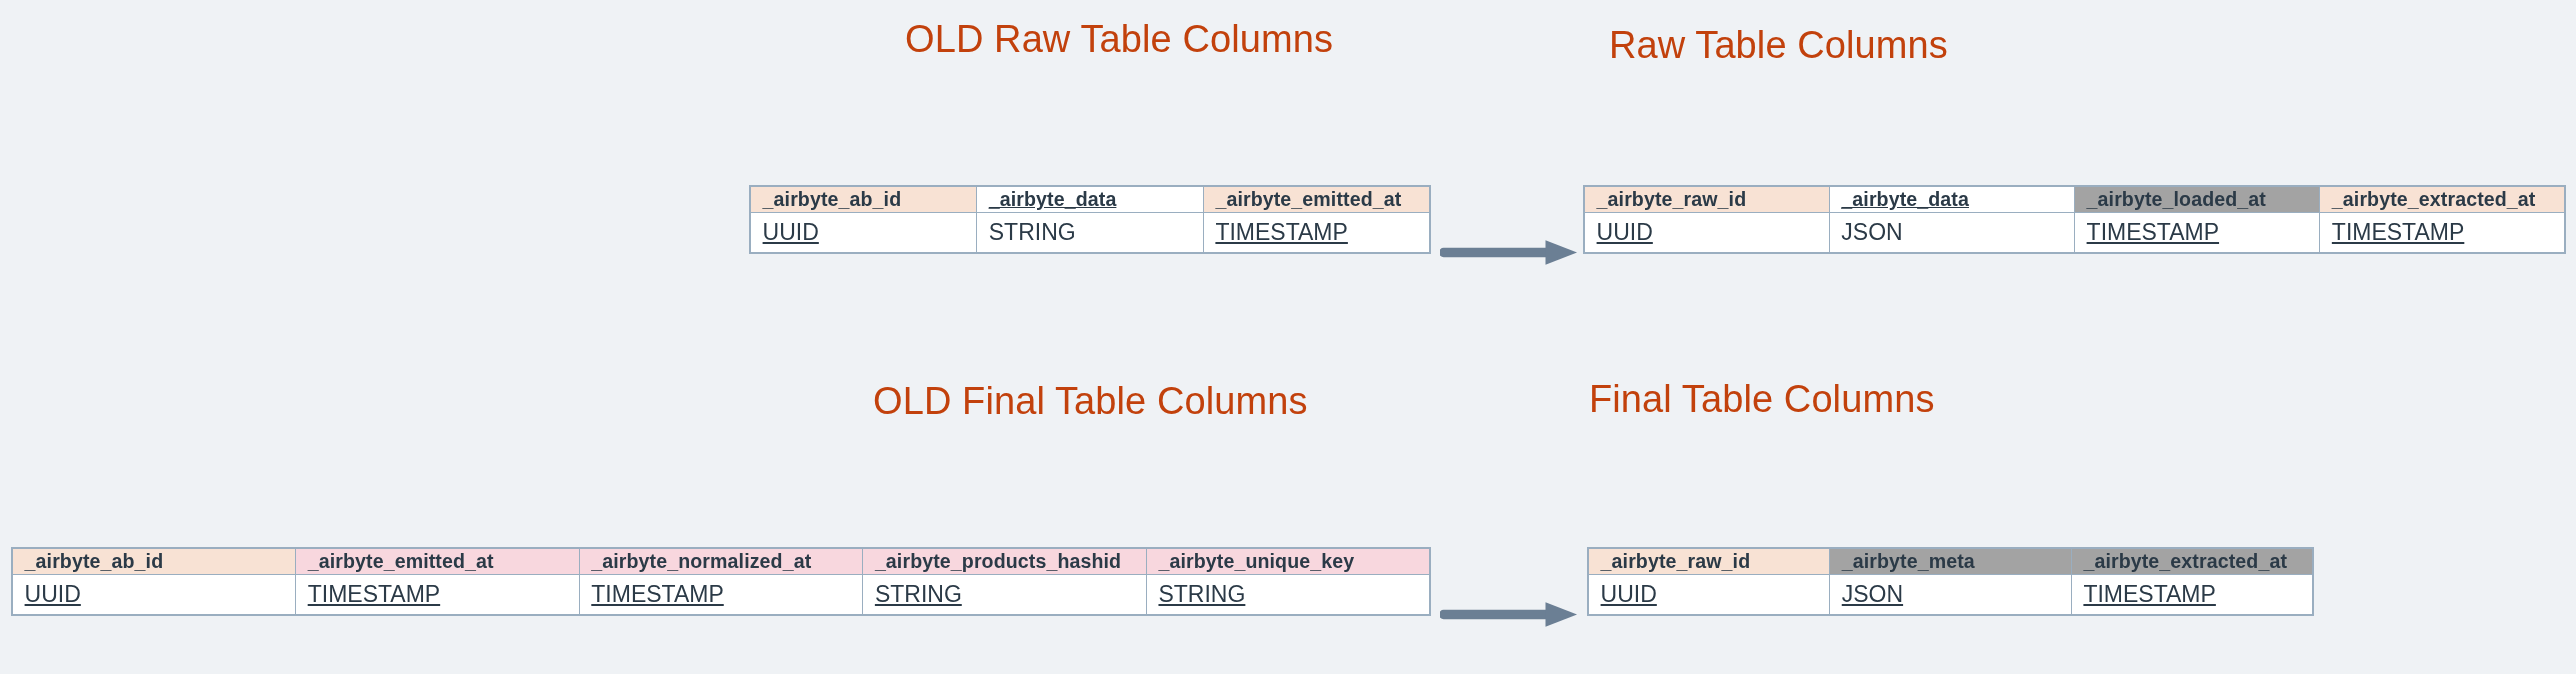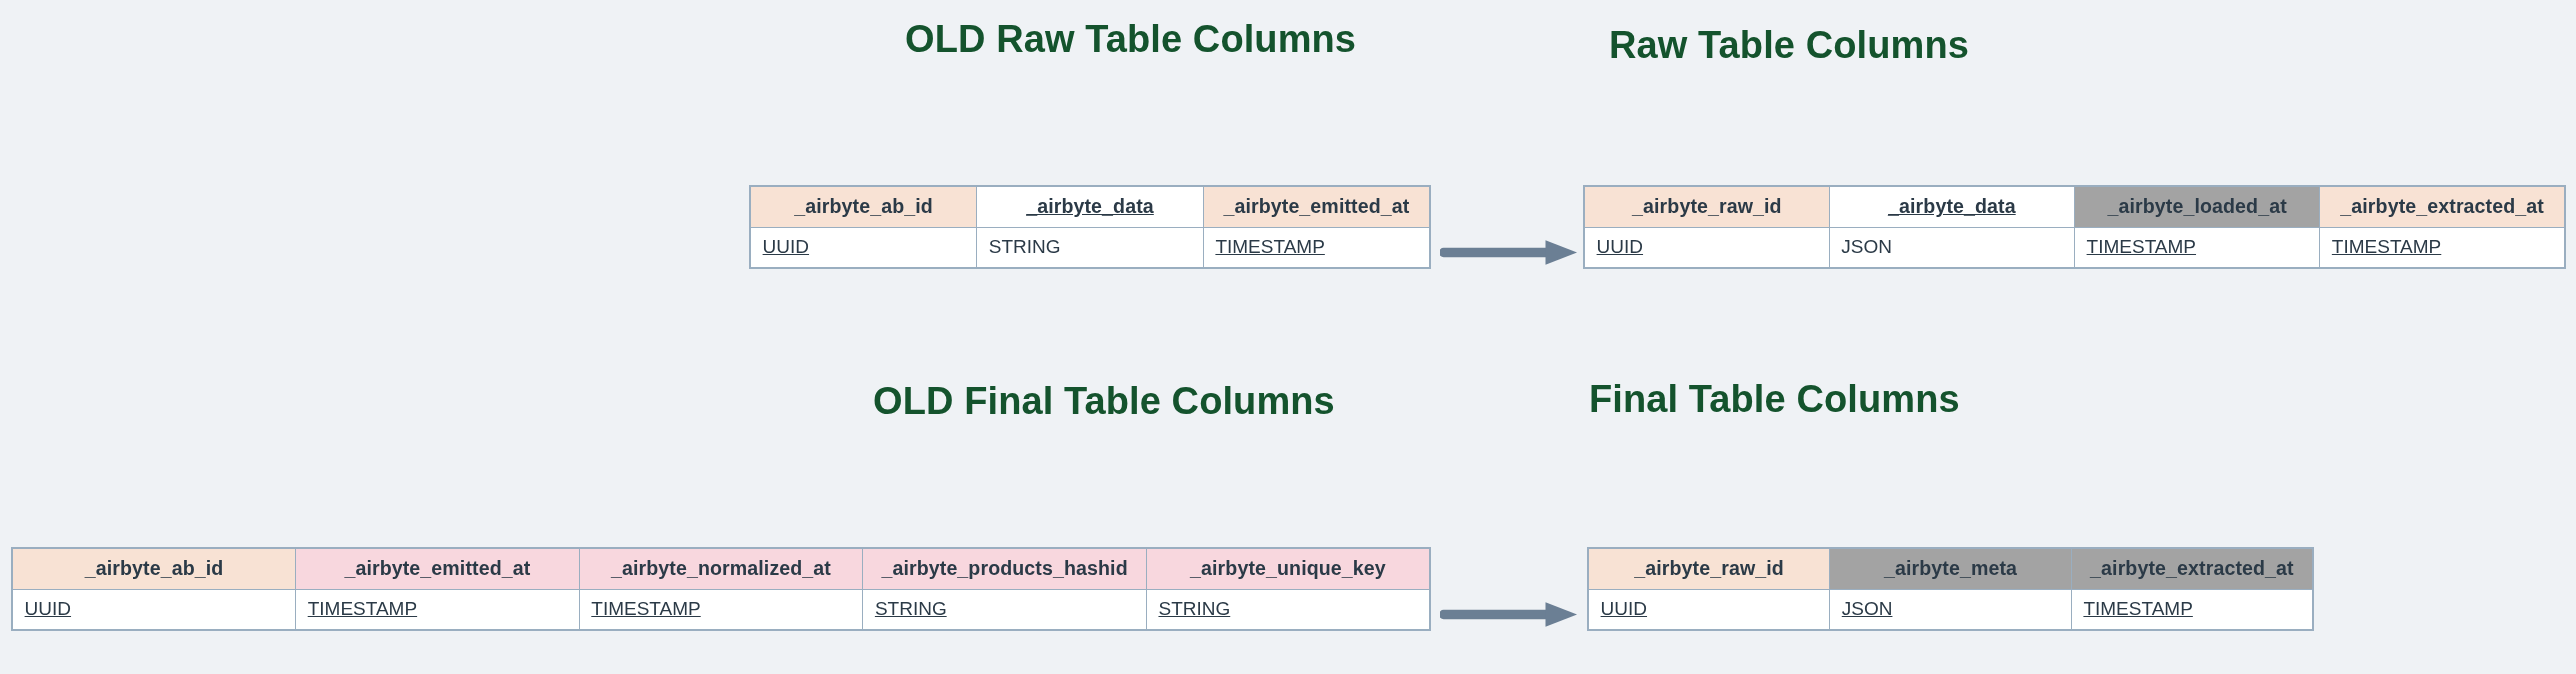--- a/index.html
+++ b/index.html
@@ -20,23 +20,23 @@
   .canvas {
     position: relative;
     width: 2576px;
     height: 675px;
   }
 
   
   .title {
     position: absolute;
     font-size: 38px;
-    font-weight: 700;
+    font-weight: 400;
     letter-spacing: 0.1px;
-    color: #14532d;
+    color: #c2410c;
     white-space: nowrap;
     line-height: 1;
   }
   #title-old-raw   { left: 905px; top: 20.4px; }
   #title-new-raw   { left: 1609px; top: 26px; }
   #title-old-final { left: 873px; top: 382px; }
   #title-new-final { left: 1589px; top: 380px; }
 
   
   .tbl {
@@ -48,29 +48,28 @@
     box-sizing: border-box;
   }
   .tbl td {
     border: 1.5px solid #9aaec0;
     box-sizing: border-box;
     padding: 0 11.6px;
     vertical-align: middle;
     white-space: nowrap;
   }
   .tbl tr.hdr td {
-    height: 41px;
+    height: 26px;
     font-size: 19.6px;
     font-weight: bold;
-    text-align: center;
     letter-spacing: 0.1px;
   }
   .tbl tr.typ td {
     height: 41px;
-    font-size: 19px;
+    font-size: 23px;
     font-weight: 400;
     text-align: left;
     background: #ffffff;
   }
 
   
   .f-peach { background: #f8e2d4; }
   .f-teal  { background: #a3a3a3; }
   .f-pink  { background: #f8d7de; }
   .f-white { background: #ffffff; text-decoration: underline; }

